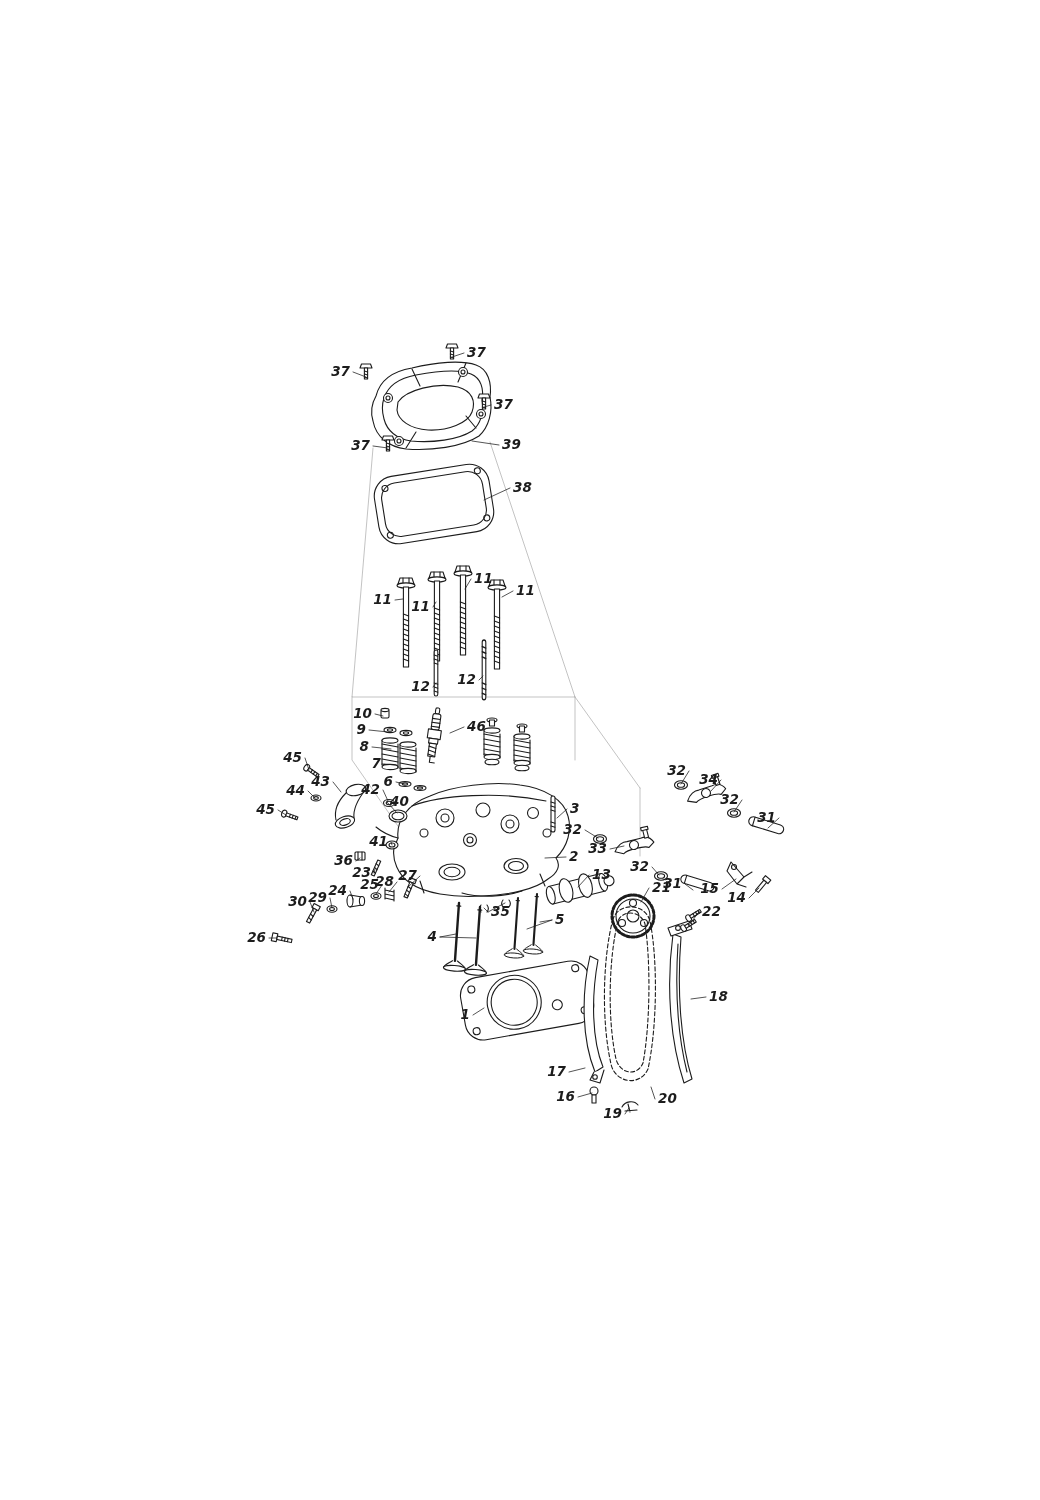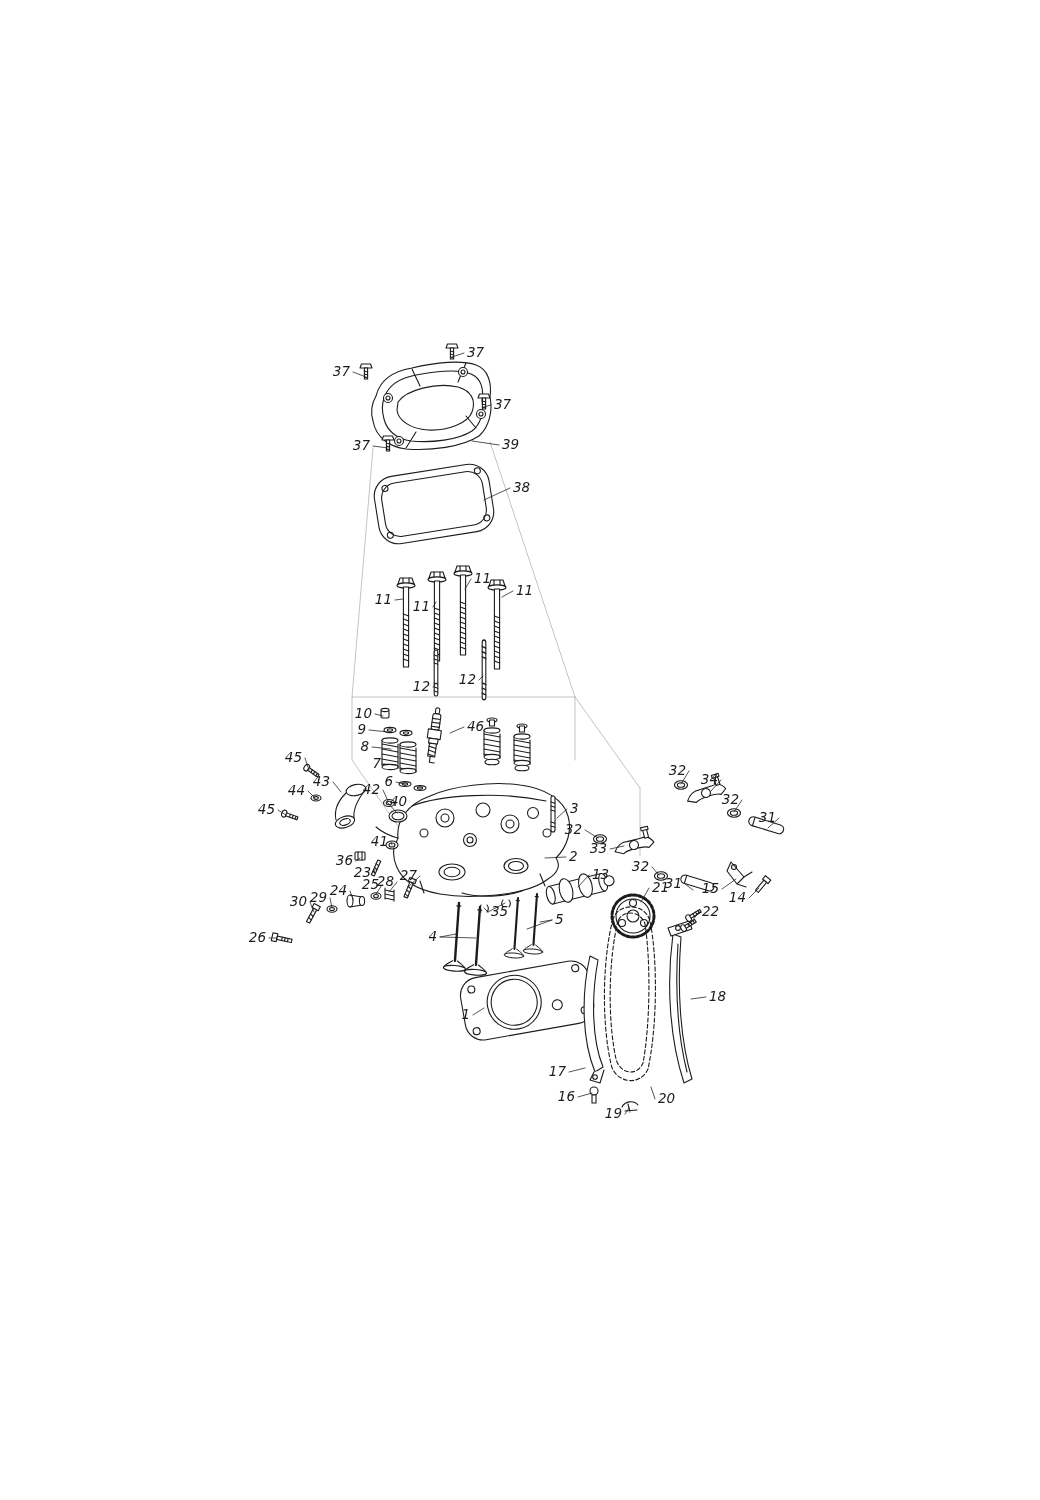--- a/index.html
+++ b/index.html
@@ -1,16 +1,16 @@
 <!DOCTYPE html>
 <html style="--ink: #1c1c1c; --paper: #ffffff;"><head>
 <meta charset="utf-8">
 <style>
   html,body{margin:0;padding:0;background:#fff;}
-  .page{position:relative;width:836px;height:1500px;background:var(--paper,#fff);overflow:hidden;font-family:"DejaVu Sans",sans-serif;}
+  .page{position:relative;width:836px;height:1500px;background:var(--paper,#fff);overflow:hidden;font-family:"DejaVu Sans",sans-serif;font-weight:bold;}
   svg{display:block;}
   .label{fill:var(--ink,#141414);stroke:none;font-family:"DejaVu Sans",sans-serif;font-style:italic;font-size:13.5px;}
   .leader{stroke-width:0.75;}
   .faint path, .faint line{stroke:#9a9a9a;stroke-width:0.6;}
 </style>
 </head>
 <body>
 
 <div class="page">
 <svg id="diagram" width="1040" height="1500" viewBox="0 0 1040 1500">

